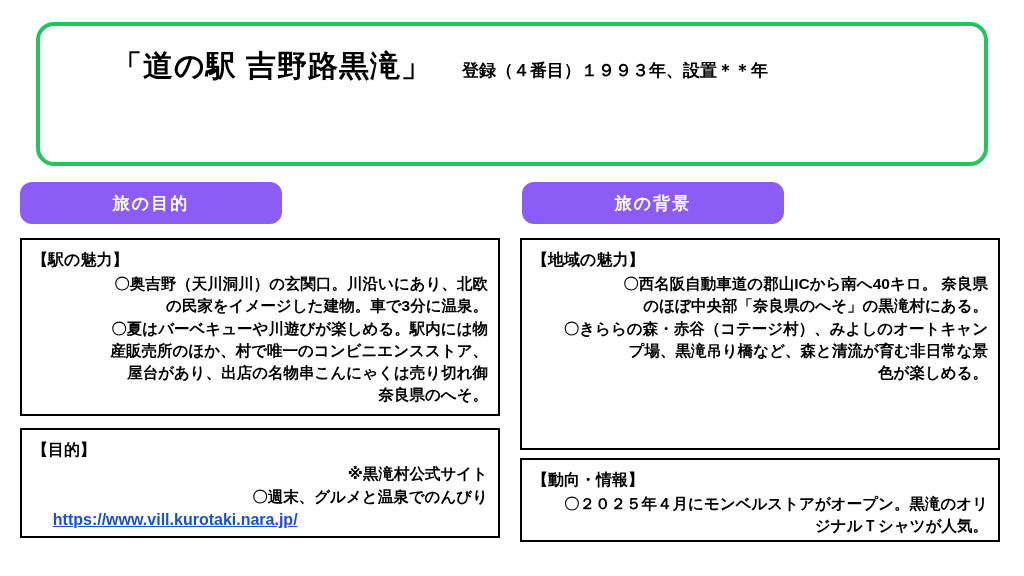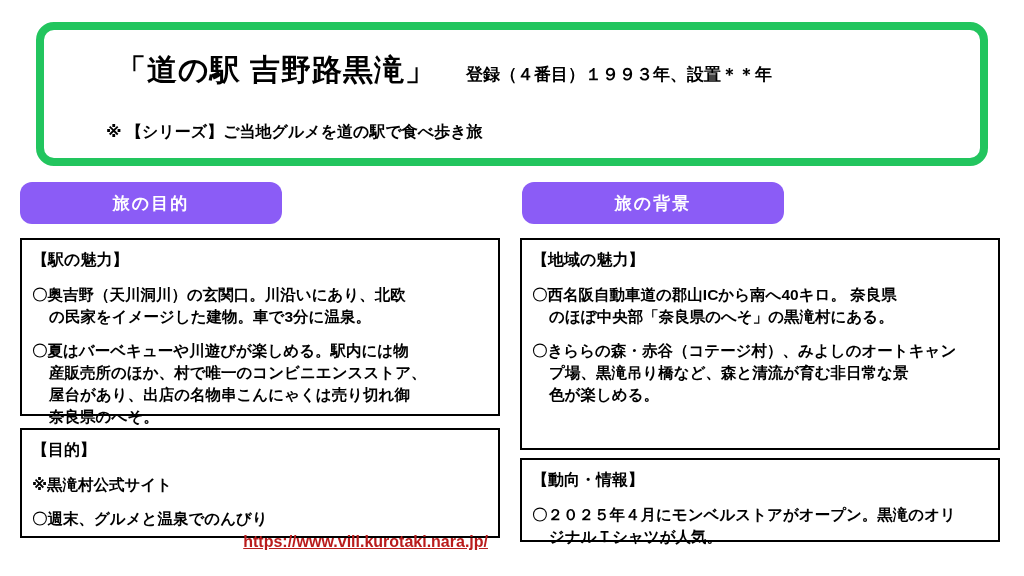--- a/index.html
+++ b/index.html
@@ -16,21 +16,21 @@
     overflow: hidden;
   }
 
   
   .header-box {
     position: absolute;
     left: 36px;
     top: 22px;
     width: 952px;
     height: 144px;
-    border: 8px solid #22c55e;
+    border: 4px solid #22c55e;
     border-radius: 18px;
     box-sizing: border-box;
     background: #ffffff;
   }
   .header-title-row {
     position: absolute;
     left: 0;
     top: 20px;
     width: 100%;
     display: flex;
@@ -104,48 +104,46 @@
     font-size: 16px;
     font-weight: bold;
     line-height: 1.5;
     margin-bottom: 1px;
     white-space: nowrap;
   }
   .item {
     font-size: 15.5px;
     font-weight: bold;
     line-height: 1.42;
-    margin-top: 12px;
-    text-align: left;
+    margin-top: 1px;
+    text-align: right;
   }
   .item .cont {
     display: block;
     padding-left: 1.1em;
   }
   .link {
-    color: #b91c1c;
+    color: #1d4ed8;
     text-decoration: underline;
     font-size: 16px;
     font-weight: bold;
     padding-left: 1.3em;
     display: block;
     margin-top: 3px;
     letter-spacing: 0px;
-    text-align: right;
   }
 </style>
 </head>
 <body>
 
 <div class="header-box">
   <div class="header-title-row">
     <span class="header-title">「道の駅 吉野路黒滝」</span>
     <span class="header-sub">登録（４番目）１９９３年、設置＊＊年</span>
   </div>
-  <div class="header-series">※ 【シリーズ】ご当地グルメを道の駅で食べ歩き旅</div>
 </div>
 
 <div class="pill pill-left">旅の目的</div>
 <div class="pill pill-right">旅の背景</div>
 
 <div class="box box-l1">
   <div class="box-heading">【駅の魅力】</div>
   <div class="item">
     <span>〇奥吉野（天川洞川）の玄関口。川沿いにあり、北欧</span>
     <span class="cont">の民家をイメージした建物。車で3分に温泉。</span>

